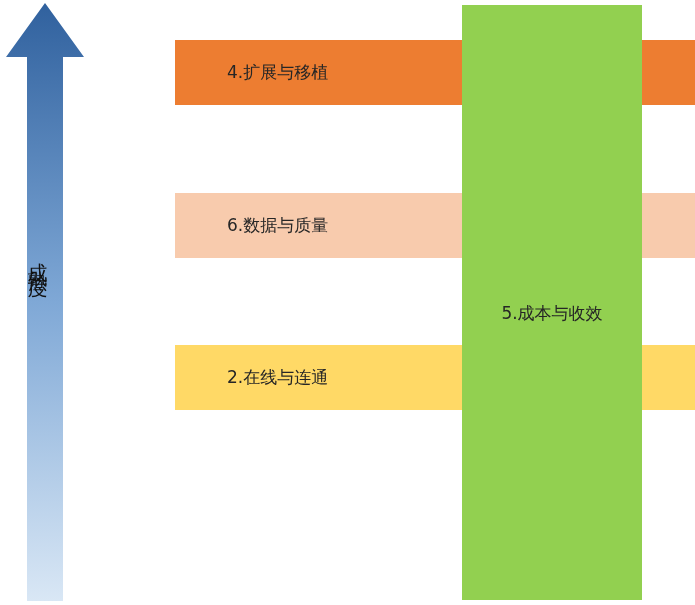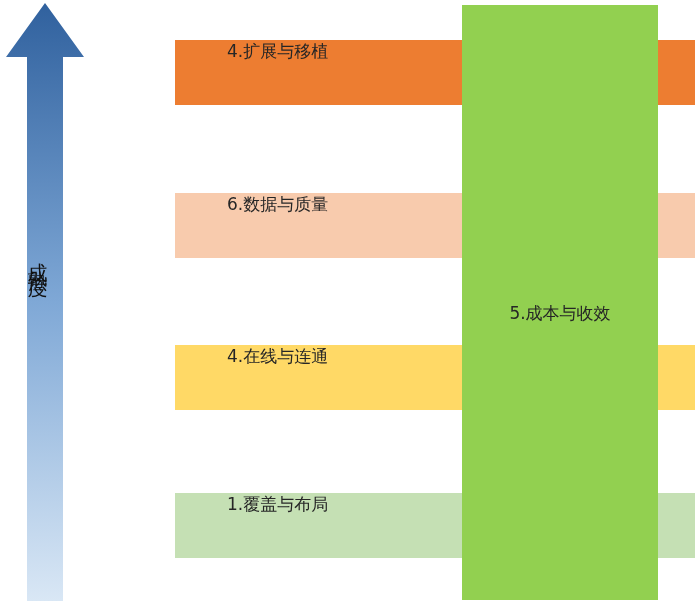--- a/index.html
+++ b/index.html
@@ -36,38 +36,39 @@
     font-weight: 400;
   }
 
   
   .level {
     position: absolute;
     left: 175px;
     right: 0;
     height: 65px;
     display: flex;
+    align-items: center;
   }
   .level .lbl {
     margin-left: 52px;
     font-size: 17px;
     color: #262626;
     white-space: nowrap;
   }
   .level-4 { top: 40px;  background: #ED7D31; }
   .level-3 { top: 193px; background: #F8CBAD; }
   .level-2 { top: 345px; background: #FFD966; }
   .level-1 { top: 493px; background: #C5E0B4; }
 
   
   .overlay-bar {
     position: absolute;
     left: 462px;
     top: 5px;
-    width: 196px;
+    width: 180px;
     height: 595px;
     background: #92D050;
   }
   .overlay-bar .lbl {
     position: absolute;
     top: 297px;
     left: 0;
     width: 100%;
     text-align: center;
     font-size: 17px;
@@ -95,24 +96,21 @@
 
   <div class="level level-4">
     <span class="lbl">4.扩展与移植</span>
   </div>
 
   <div class="level level-3">
     <span class="lbl">6.数据与质量</span>
   </div>
 
   <div class="level level-2">
-    <span class="lbl">4.在线与连通</span>
+    <span class="lbl">2.在线与连通</span>
   </div>
 
-  <div class="level level-1">
-    <span class="lbl">1.覆盖与布局</span>
-  </div>
 
   <div class="overlay-bar">
     <span class="lbl">5.成本与收效</span>
   </div>
 
 </div>
 
 </body></html>

